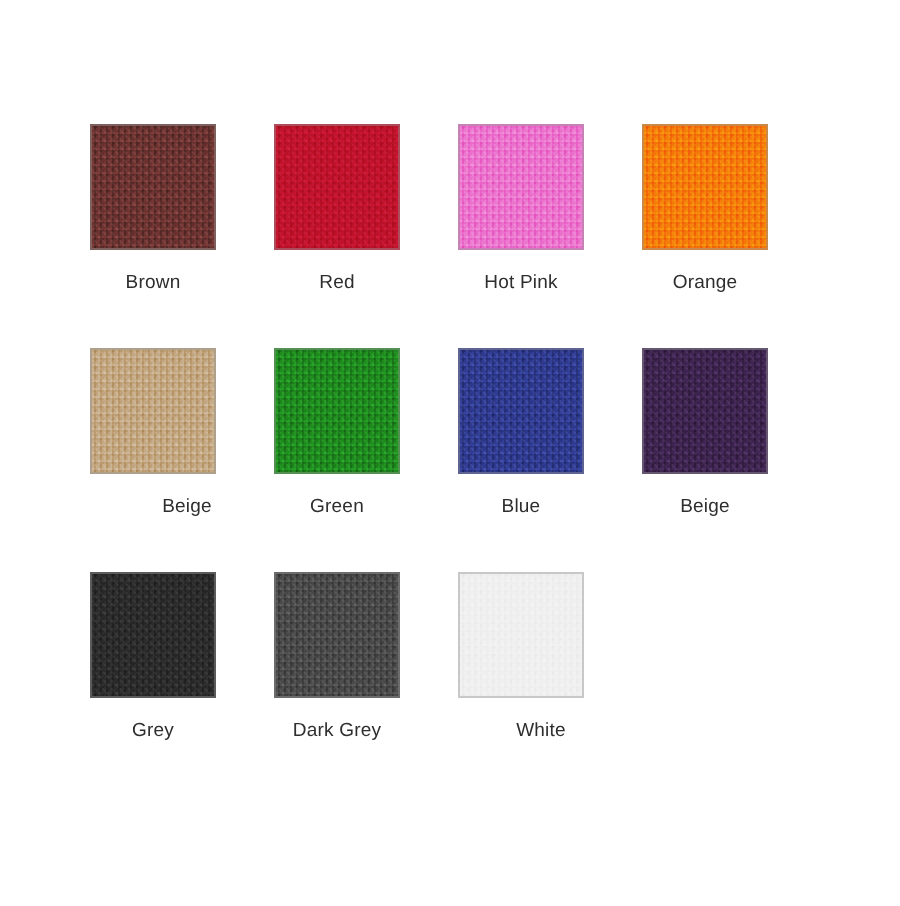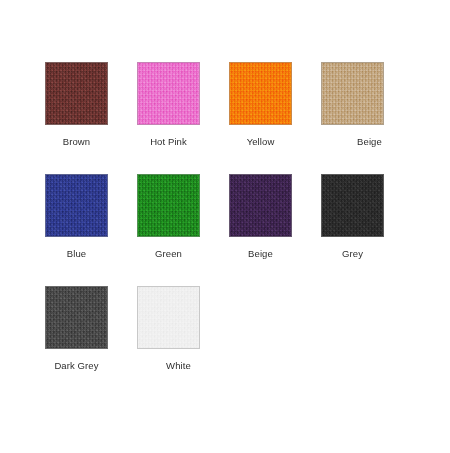--- a/index.html
+++ b/index.html
@@ -116,38 +116,42 @@
 </head>
 <body>
 
 <div id="swatch-board" style="background: rgb(255, 255, 255);">
   <div class="swatch-grid">
       <div class="swatch-cell">
         <div class="swatch-chip" style="background-color: rgb(107, 51, 48);"></div>
         <div class="swatch-label" style="color: rgb(46, 46, 46);">Brown</div>
       </div>
       <div class="swatch-cell">
+        <div class="swatch-chip" style="background-color: rgb(192, 18, 43);"></div>
+        <div class="swatch-label" style="color: rgb(46, 46, 46);">Red</div>
+      </div>
+      <div class="swatch-cell">
         <div class="swatch-chip" style="background-color: rgb(236, 116, 206);"></div>
         <div class="swatch-label" style="color: rgb(46, 46, 46);">Hot Pink</div>
       </div>
       <div class="swatch-cell">
         <div class="swatch-chip" style="background-color: rgb(245, 124, 10);"></div>
-        <div class="swatch-label" style="color: rgb(46, 46, 46);">Yellow</div>
+        <div class="swatch-label" style="color: rgb(46, 46, 46);">Orange</div>
       </div>
       <div class="swatch-cell">
         <div class="swatch-chip" style="background-color: rgb(196, 168, 130);"></div>
         <div class="swatch-label" style="color: rgb(46, 46, 46); margin-left: 34px;">Beige</div>
       </div>
       <div class="swatch-cell">
+        <div class="swatch-chip" style="background-color: rgb(30, 138, 30);"></div>
+        <div class="swatch-label" style="color: rgb(46, 46, 46);">Green</div>
+      </div>
+      <div class="swatch-cell">
         <div class="swatch-chip" style="background-color: rgb(47, 59, 143);"></div>
         <div class="swatch-label" style="color: rgb(46, 46, 46);">Blue</div>
-      </div>
-      <div class="swatch-cell">
-        <div class="swatch-chip" style="background-color: rgb(30, 138, 30);"></div>
-        <div class="swatch-label" style="color: rgb(46, 46, 46);">Green</div>
       </div>
       <div class="swatch-cell">
         <div class="swatch-chip" style="background-color: rgb(62, 36, 80);"></div>
         <div class="swatch-label" style="color: rgb(46, 46, 46);">Beige</div>
       </div>
       <div class="swatch-cell">
         <div class="swatch-chip" style="background-color: rgb(43, 43, 43);"></div>
         <div class="swatch-label" style="color: rgb(46, 46, 46);">Grey</div>
       </div>
       <div class="swatch-cell">

